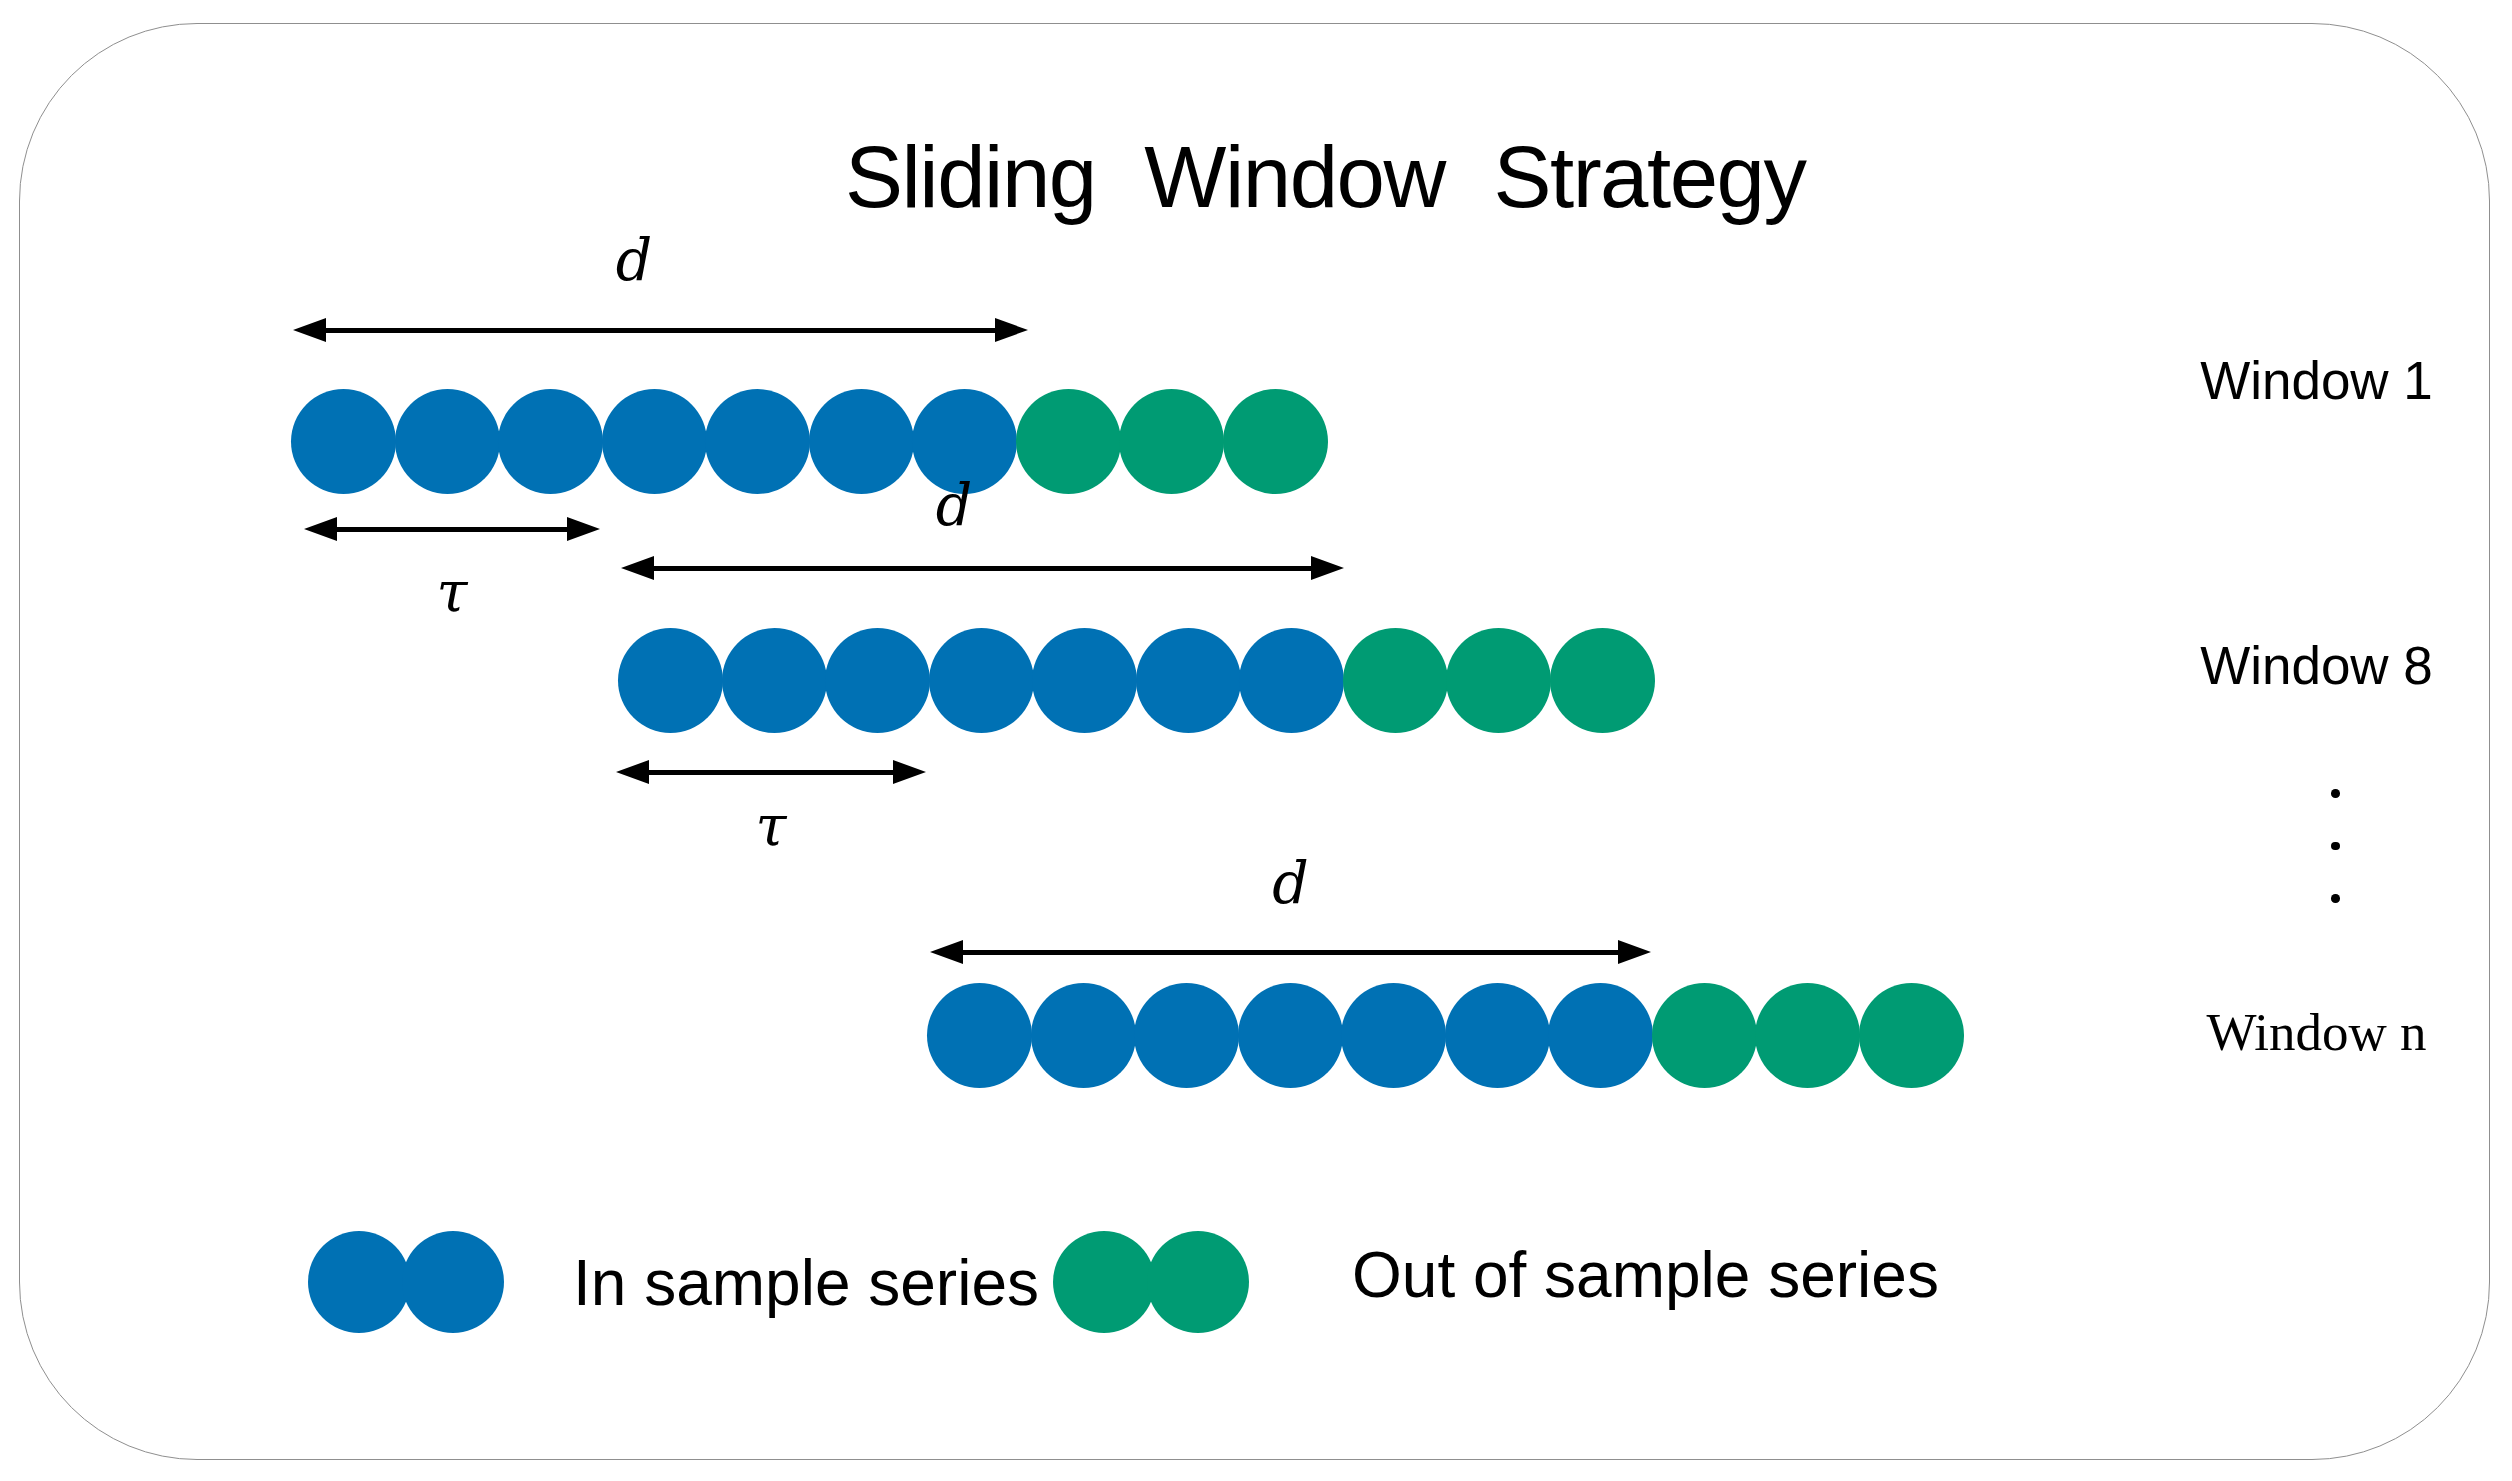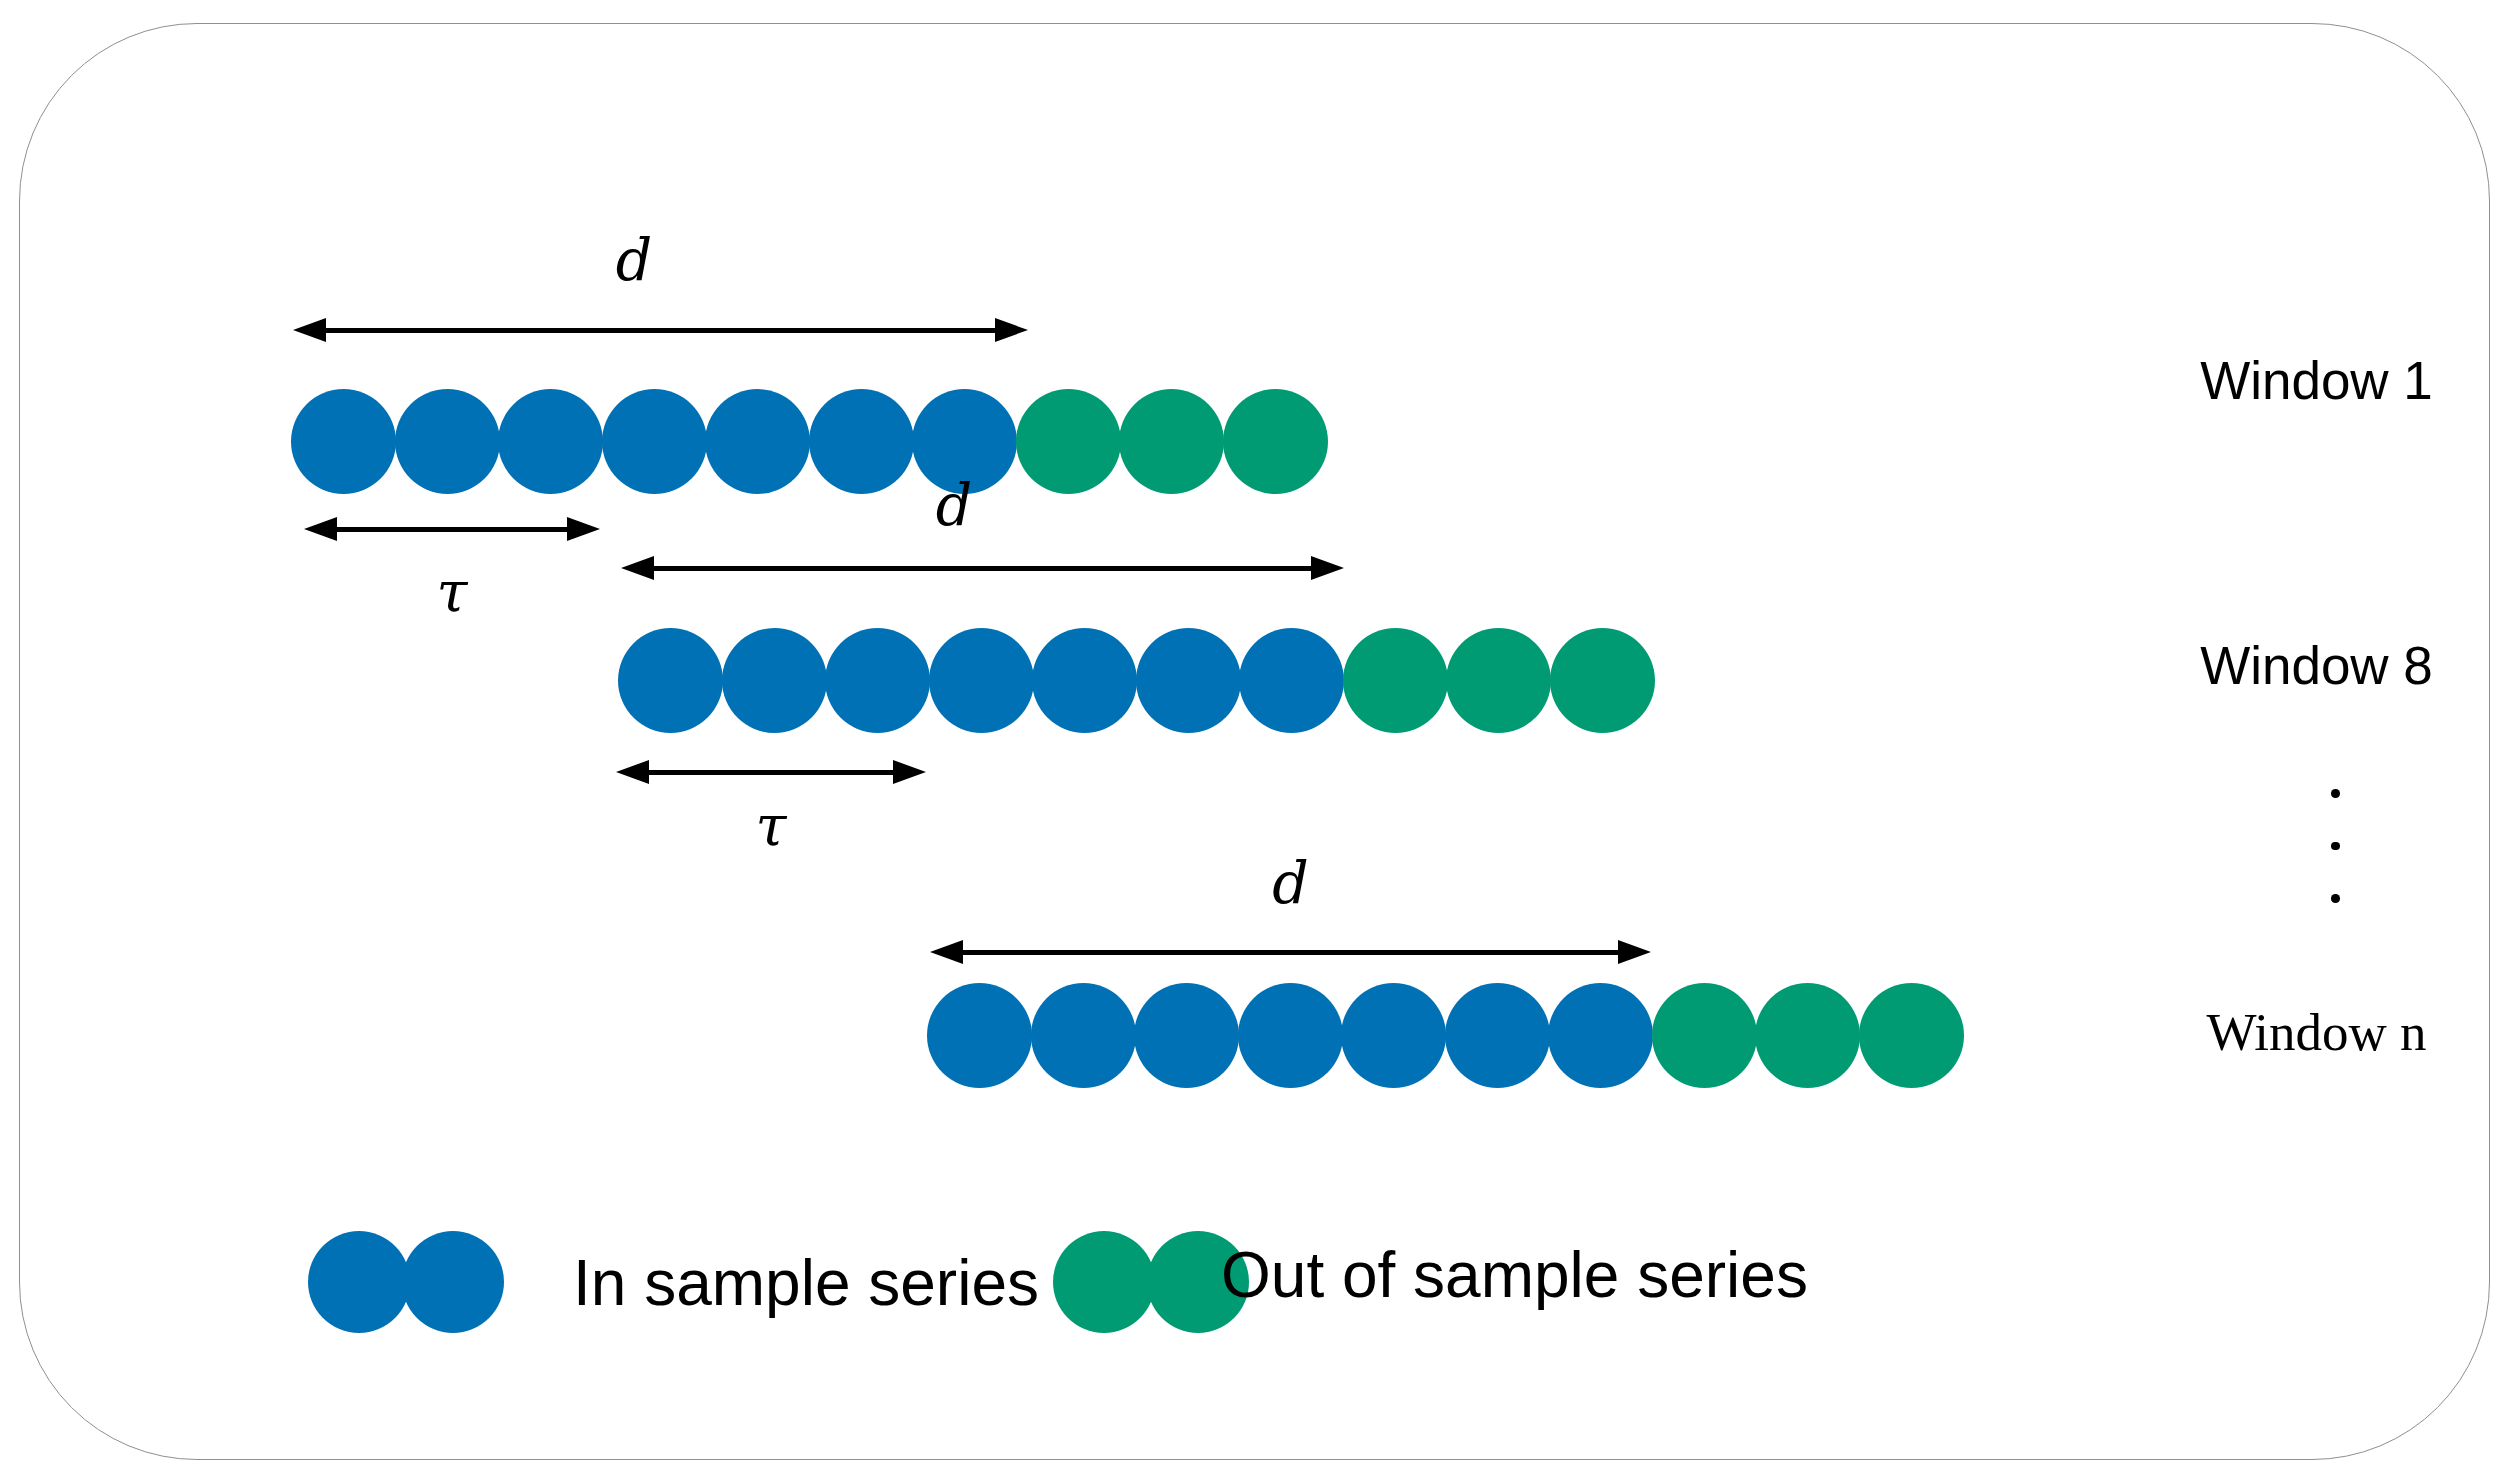--- a/index.html
+++ b/index.html
@@ -97,20 +97,21 @@
     white-space: nowrap;
   }
 </style>
 </head>
 <body>
 
 <div class="stage">
 
   <div class="slide-border"></div>
 
+  <div class="title">Sliding Window Strategy</div>
 
   <section>
     <div class="math-label d-label" style="left:293px; top:232px; width:682px;">d</div>
     <div class="arrow" style="left:293px; top:318px; width:735px;">
         <span class="line"></span>
       </div>
     <div class="circle-strip" style="left:291px; top:389px;">
         <div class="circle" style="background: rgb(0, 113, 180);"></div>
         <div class="circle" style="background: rgb(0, 113, 180);"></div>
         <div class="circle" style="background: rgb(0, 113, 180);"></div>
@@ -182,17 +183,17 @@
   <section>
     <div class="circle-strip" style="left:308px; top:1231px;">
         <div class="circle legend-circle" style="background: rgb(0, 113, 180);"></div>
         <div class="circle legend-circle" style="background: rgb(0, 113, 180);"></div>
       </div>
     <div class="legend-label" style="left:573px; top:1251px;">In sample series</div>
     <div class="circle-strip" style="left:1053px; top:1231px;">
         <div class="circle legend-circle" style="background: rgb(0, 155, 115);"></div>
         <div class="circle legend-circle" style="background: rgb(0, 155, 115);"></div>
       </div>
-    <div class="legend-label" style="left:1221px; top:1243px;">Out of sample series</div>
+    <div class="legend-label" style="left:1352px; top:1243px;">Out of sample series</div>
   </section>
 
 </div>
 
 
 </body></html>

